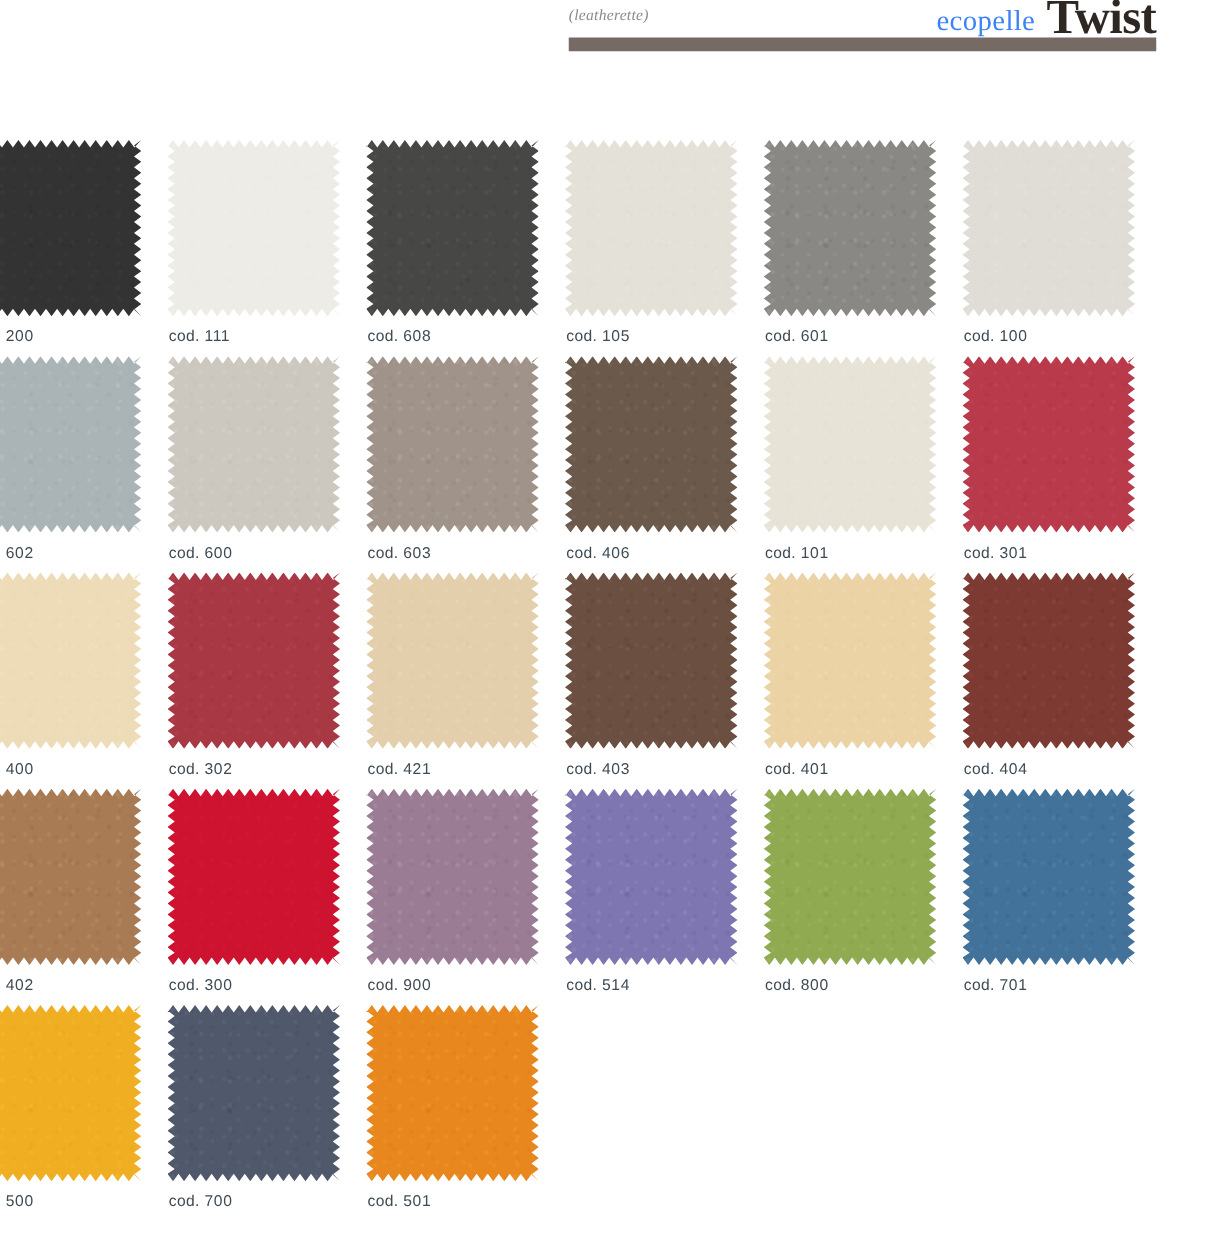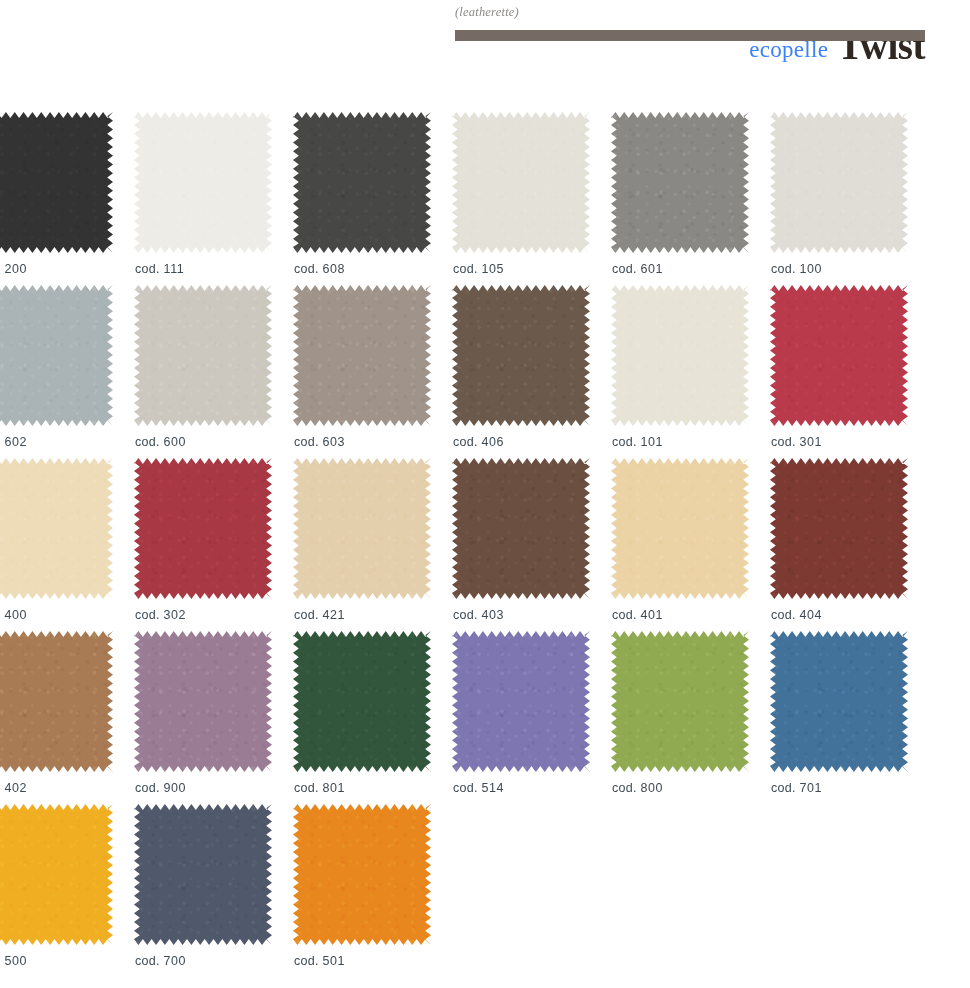--- a/index.html
+++ b/index.html
@@ -44,21 +44,20 @@
   }
   .brand-name{
     font-family:"Liberation Serif",serif;
     font-weight:700;
     font-size:39px;
     line-height:28px;
     color:#2e2722;
     letter-spacing:-.5px;
     position:relative;
     top:2px;
-    margin-top:32px;
   }
   .header-rule{
     position:absolute;
     left:455px;top:30px;
     width:470px;height:11px;
     background:#756a64;
   }
 
   
   .grid{
@@ -271,32 +270,32 @@
       <div class="label"><span>cod. </span><b>404</b></div>
     </div>
     <div class="cell">
       <div class="swatch-wrap">
         <div class="swatch" style="background: rgb(168, 123, 84);"></div>
       </div>
       <div class="label"><span>cod. </span><b>402</b></div>
     </div>
     <div class="cell">
       <div class="swatch-wrap">
+        <div class="swatch" style="background: rgb(206, 19, 48);"></div>
+      </div>
+      <div class="label"><span>cod. </span><b>300</b></div>
+    </div>
+    <div class="cell">
+      <div class="swatch-wrap">
         <div class="swatch" style="background: rgb(154, 125, 148);"></div>
       </div>
       <div class="label"><span>cod. </span><b>900</b></div>
     </div>
     <div class="cell">
       <div class="swatch-wrap">
-        <div class="swatch" style="background: rgb(50, 86, 59);"></div>
-      </div>
-      <div class="label"><span>cod. </span><b>801</b></div>
-    </div>
-    <div class="cell">
-      <div class="swatch-wrap">
         <div class="swatch" style="background: rgb(125, 118, 176);"></div>
       </div>
       <div class="label"><span>cod. </span><b>514</b></div>
     </div>
     <div class="cell">
       <div class="swatch-wrap">
         <div class="swatch" style="background: rgb(143, 170, 81);"></div>
       </div>
       <div class="label"><span>cod. </span><b>800</b></div>
     </div>

